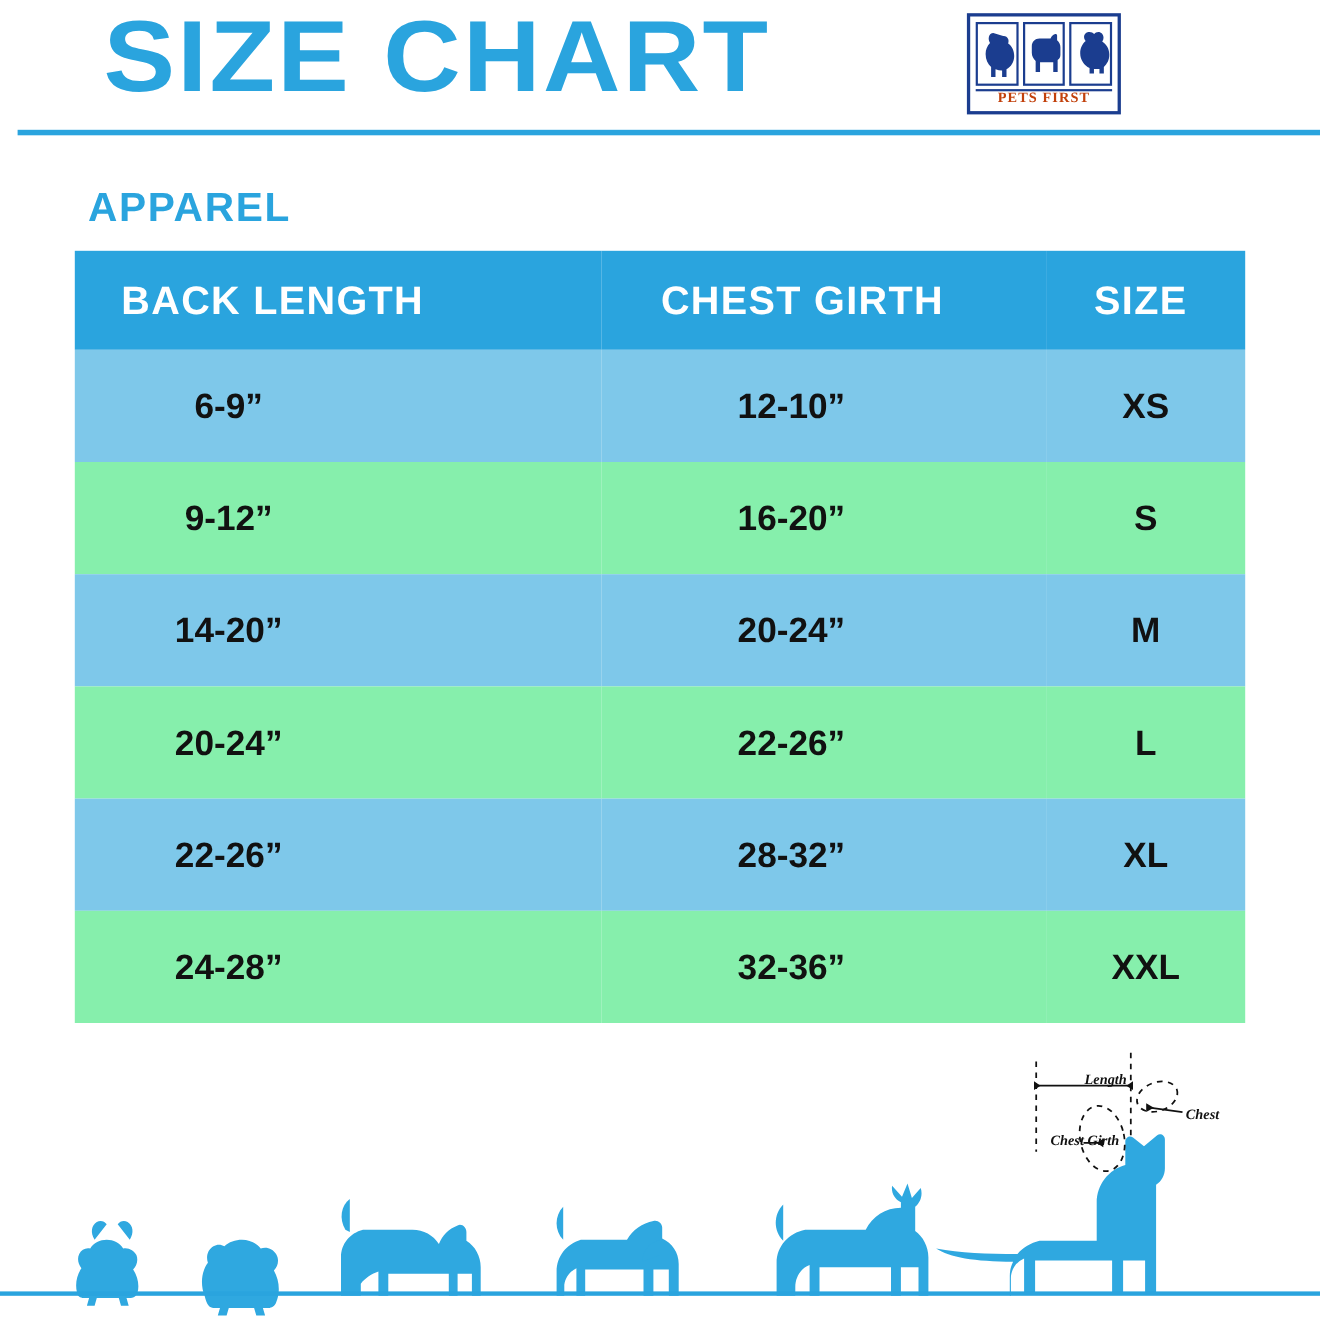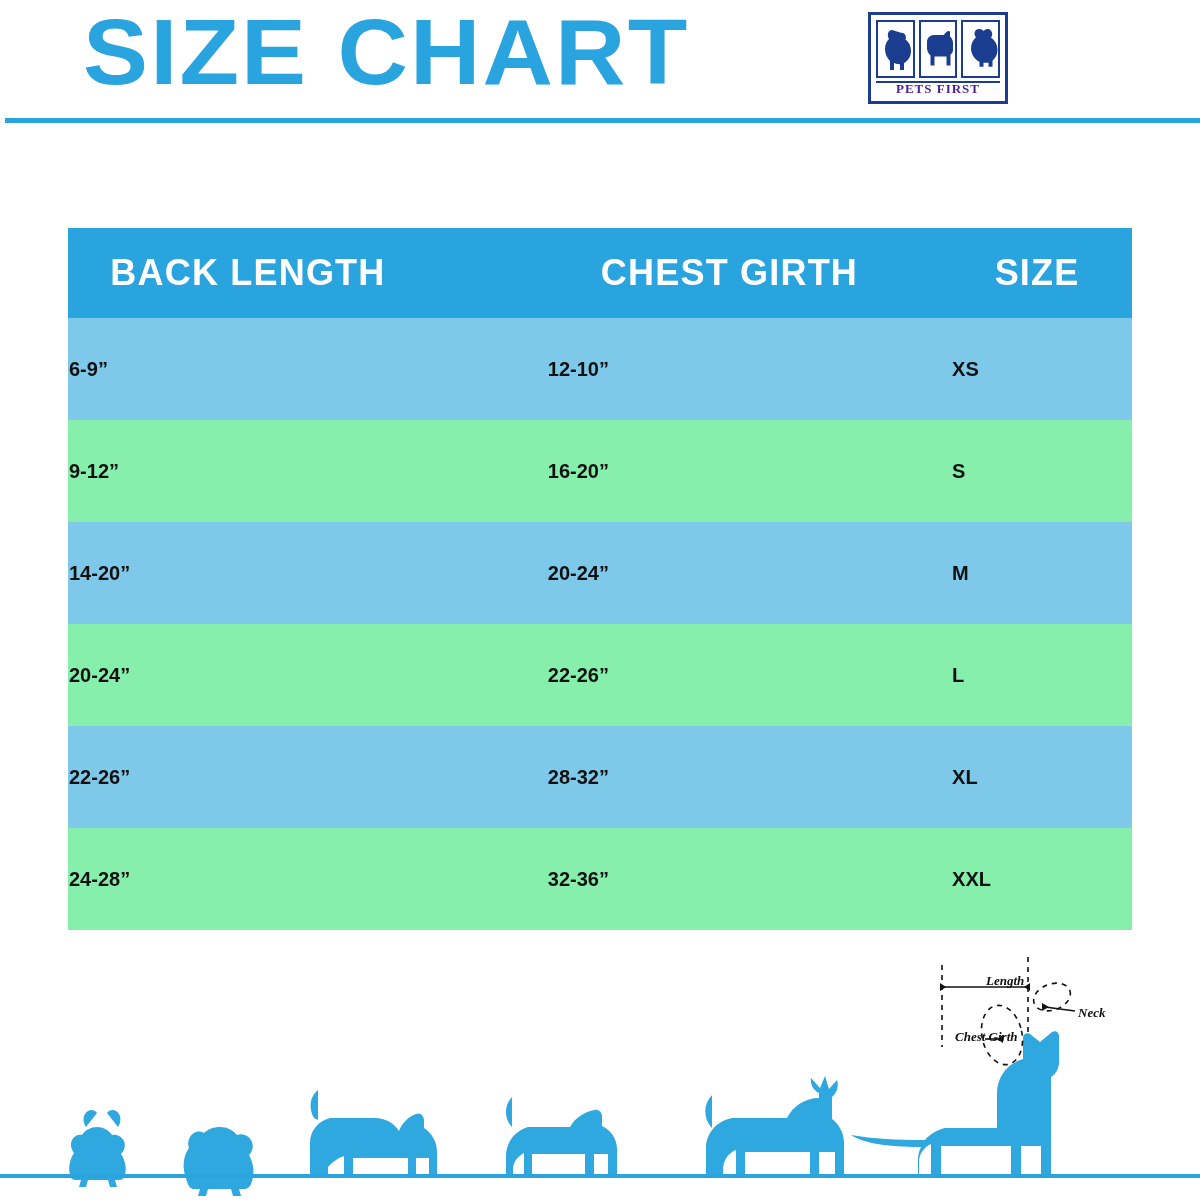--- a/index.html
+++ b/index.html
@@ -18,21 +18,21 @@
 
   .page {
     position: absolute;
     inset: 0;
     background: #ffffff;
   }
 
   
   .header {
     position: absolute;
-    left: 5px; top: 0;
+    left: 16px; top: 0;
     width: 1083px;
     height: 122px;
   }
   .title {
     position: absolute;
     left: 78px;
     top: 6px;
     font-family: "Liberation Sans", sans-serif;
     font-weight: bold;
     font-size: 92px;
@@ -77,21 +77,21 @@
     box-sizing: border-box;
     position: relative;
     overflow: hidden;
   }
   .logo-dog-cell svg { position: absolute; left: 0; top: 0; }
   .logo-text {
     position: absolute;
     left: 0; right: 0;
     bottom: 4px;
     text-align: center;
-    color: #4c1d95;
+    color: #c2410c;
     font-weight: bold;
     font-size: 13px;
     letter-spacing: 1px;
     font-family: "Liberation Serif", serif;
   }
   .logo-divider {
     position: absolute;
     left: 5px; right: 5px;
     top: 66px;
     height: 2px;
@@ -135,24 +135,24 @@
     vertical-align: middle;
     text-align: center;
     border: none;
   }
   table.size-table thead th.h1 { padding-right: 120px; }
   table.size-table thead th.h2 { padding-right: 40px; }
   table.size-table thead th.h3 { padding-right: 10px; }
 
   table.size-table tbody td {
     height: 100px;
-    font-size: 20px;
+    font-size: 32px;
     font-weight: bold;
     color: #111111;
-    text-align: left;
+    text-align: center;
     vertical-align: middle;
     border: none;
   }
   table.size-table tbody td.v1 { padding-right: 200px; }
   table.size-table tbody td.v2 { padding-right: 60px; }
   table.size-table tbody td.v3 { }
 
   table.size-table tbody tr.odd td { background: #7ec8ea; }
   table.size-table tbody tr.even td { background: #86efac; }
 
@@ -210,20 +210,21 @@
           <svg width="40" height="54" viewBox="0 0 40 54">
             <path fill="#1b3d8f" d="M16 7c-2.5 0-4.5 2-4.5 4.5 0 1.5 0.5 2.8 1.5 3.8-3 2.5-5 6.5-5 11 0 6 3.5 11 8.5 13.5l0 5 4 0 0-4 5 0 0 4 4 0 0-6c3-2.5 5-6.5 5-11 0-5-2.5-9.5-6.5-12 0.8-1 1.2-2.2 1.2-3.5C29.2 9 27 7 24.5 7c-1.5 0-3 0.8-3.8 2-1-1.2-2.5-2-4.2-2z"></path>
           </svg>
         </div>
       </div>
       <div class="logo-divider"></div>
       <div class="logo-text">PETS FIRST</div>
     </div>
   </div>
 
+  <div class="section-label">APPAREL</div>
 
   <div class="table-wrap">
     <table class="size-table">
       <colgroup>
           <col class="c1">
           <col class="c2">
           <col class="c3">
         </colgroup>
       <thead>
         <tr>
@@ -312,20 +313,20 @@
         <ellipse cx="1002" cy="100" rx="20" ry="30" stroke-dasharray="5,5" transform="rotate(-12 1002 100)"></ellipse>
         <line x1="1045" y1="72" x2="1075" y2="76"></line>
         <path d="M1049 72 l-7-4 0 8 z" fill="#111" stroke="none"></path>
         <line x1="985" y1="104" x2="1000" y2="104"></line>
         <path d="M997 104 l6-4 0 8 z" fill="#111" stroke="none"></path>
       </g>
     </svg>
 
     <div class="diagram-labels">
       <div class="dlabel lbl-length">Length</div>
-      <div class="dlabel lbl-neck">Neck</div>
+      <div class="dlabel lbl-neck">Chest</div>
       <div class="dlabel lbl-chest">Chest Girth</div>
     </div>
 
     <div class="baseline"></div>
   </div>
 
 </div>
 
 </body></html>

